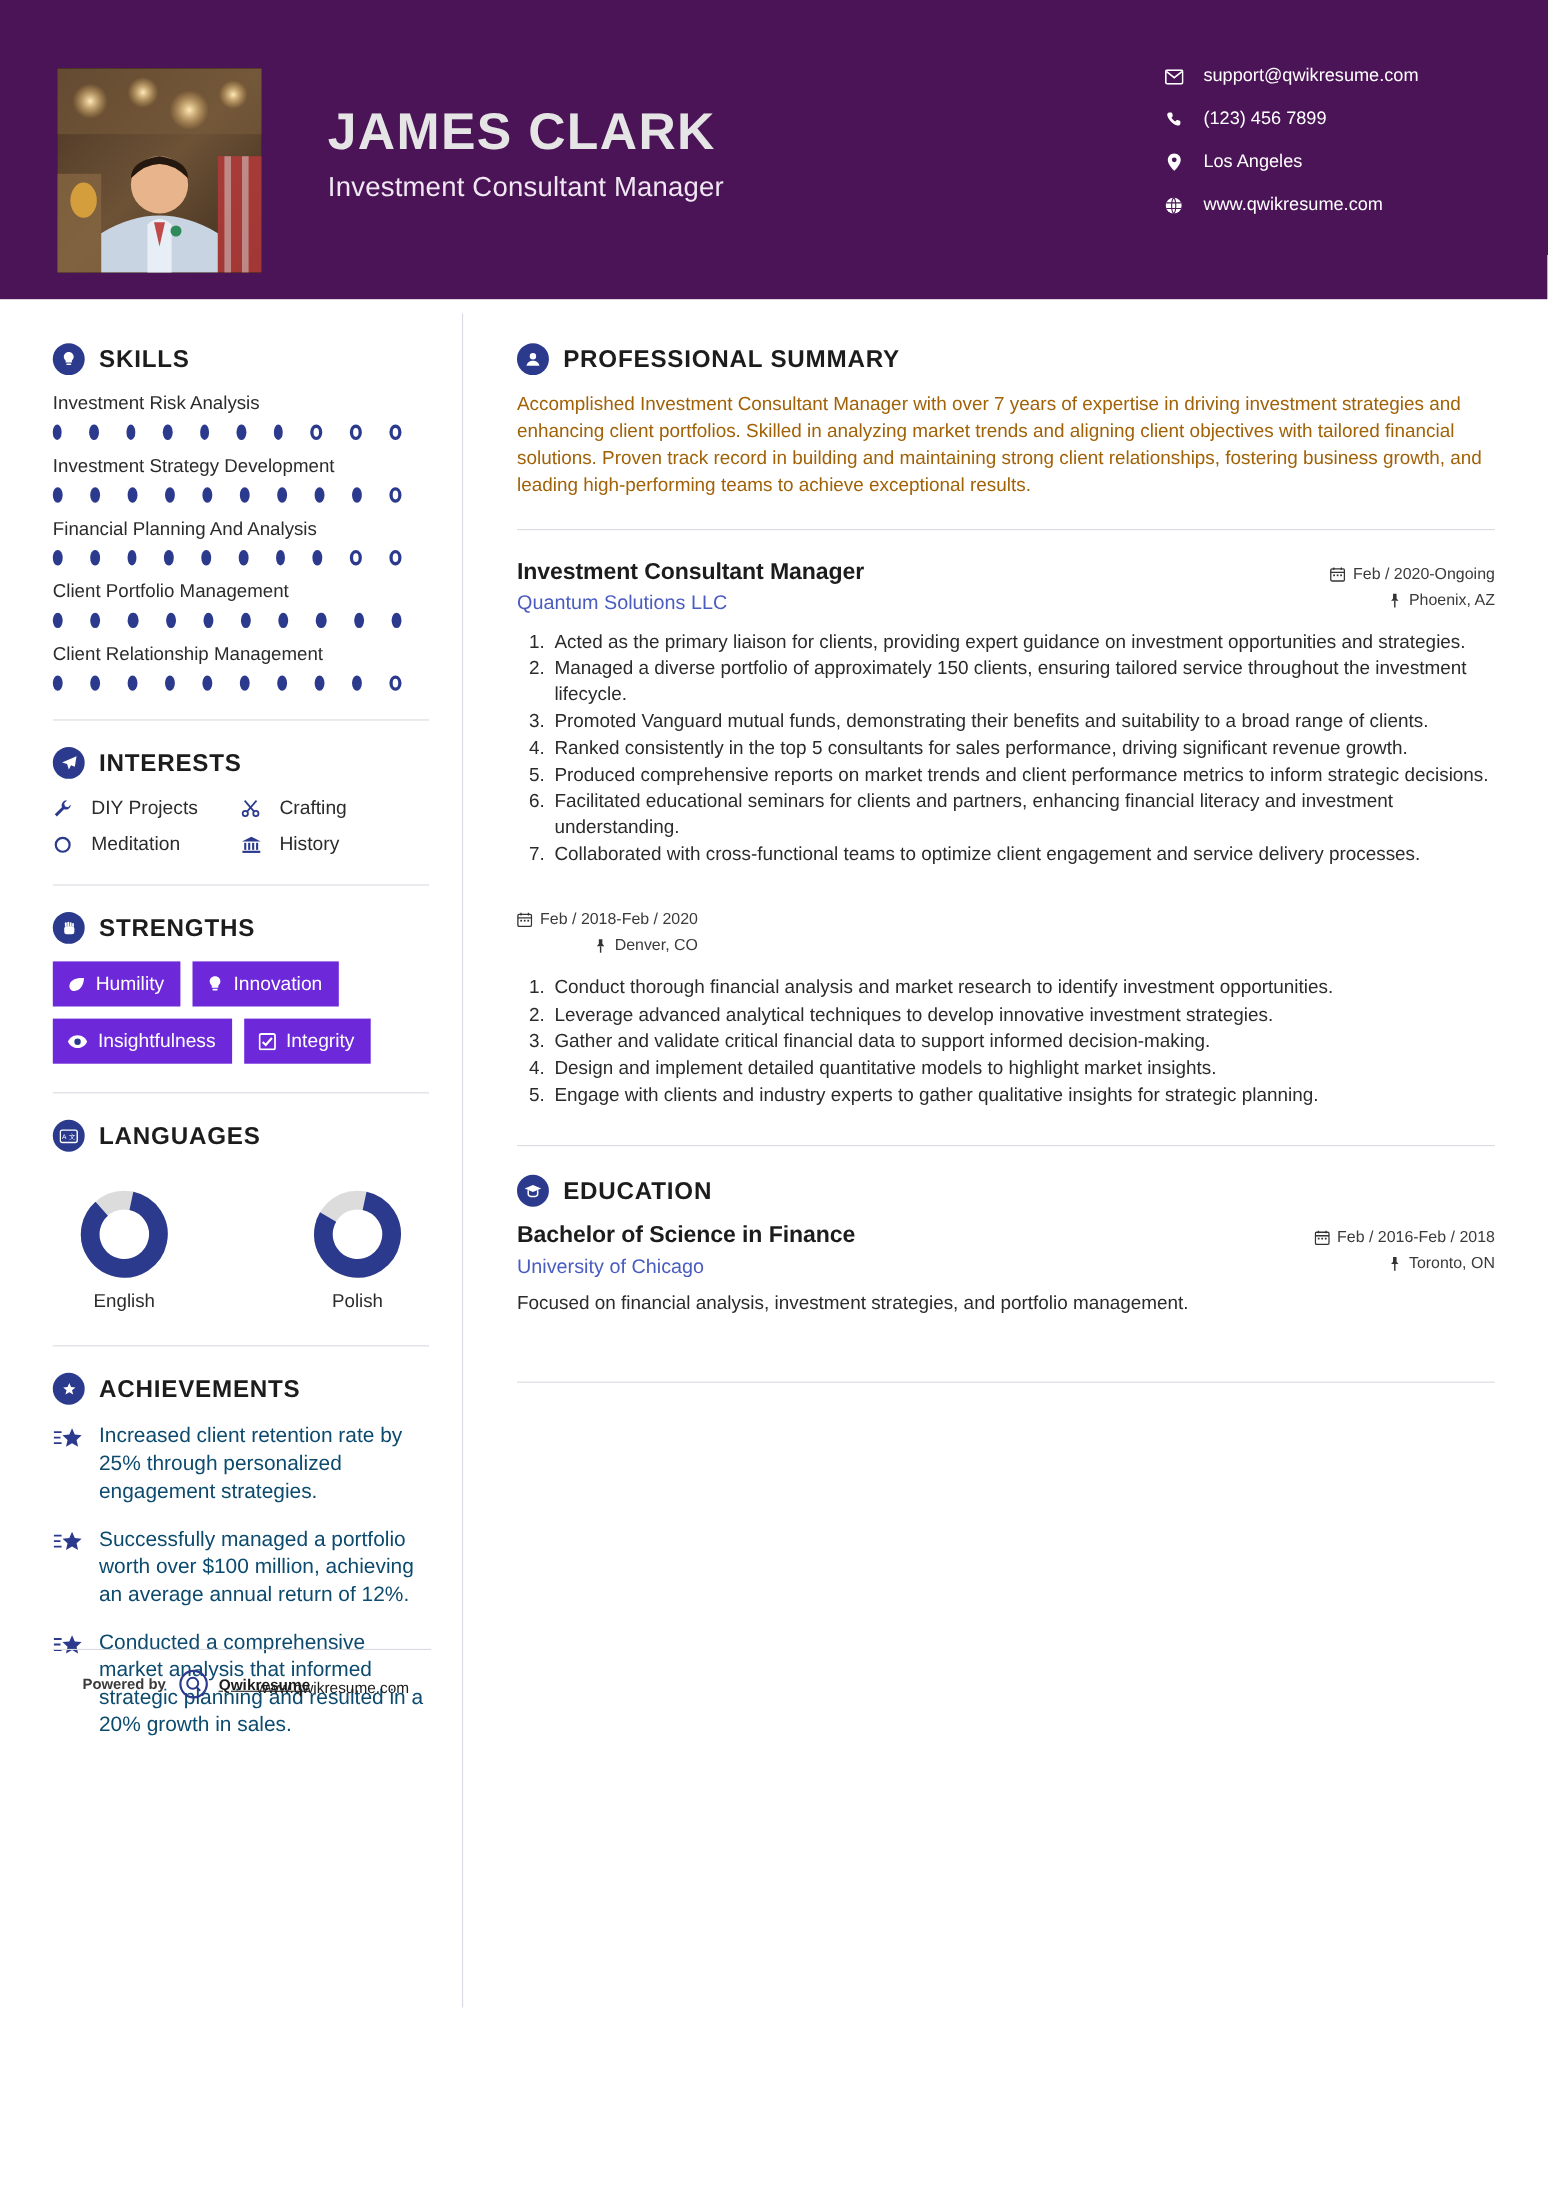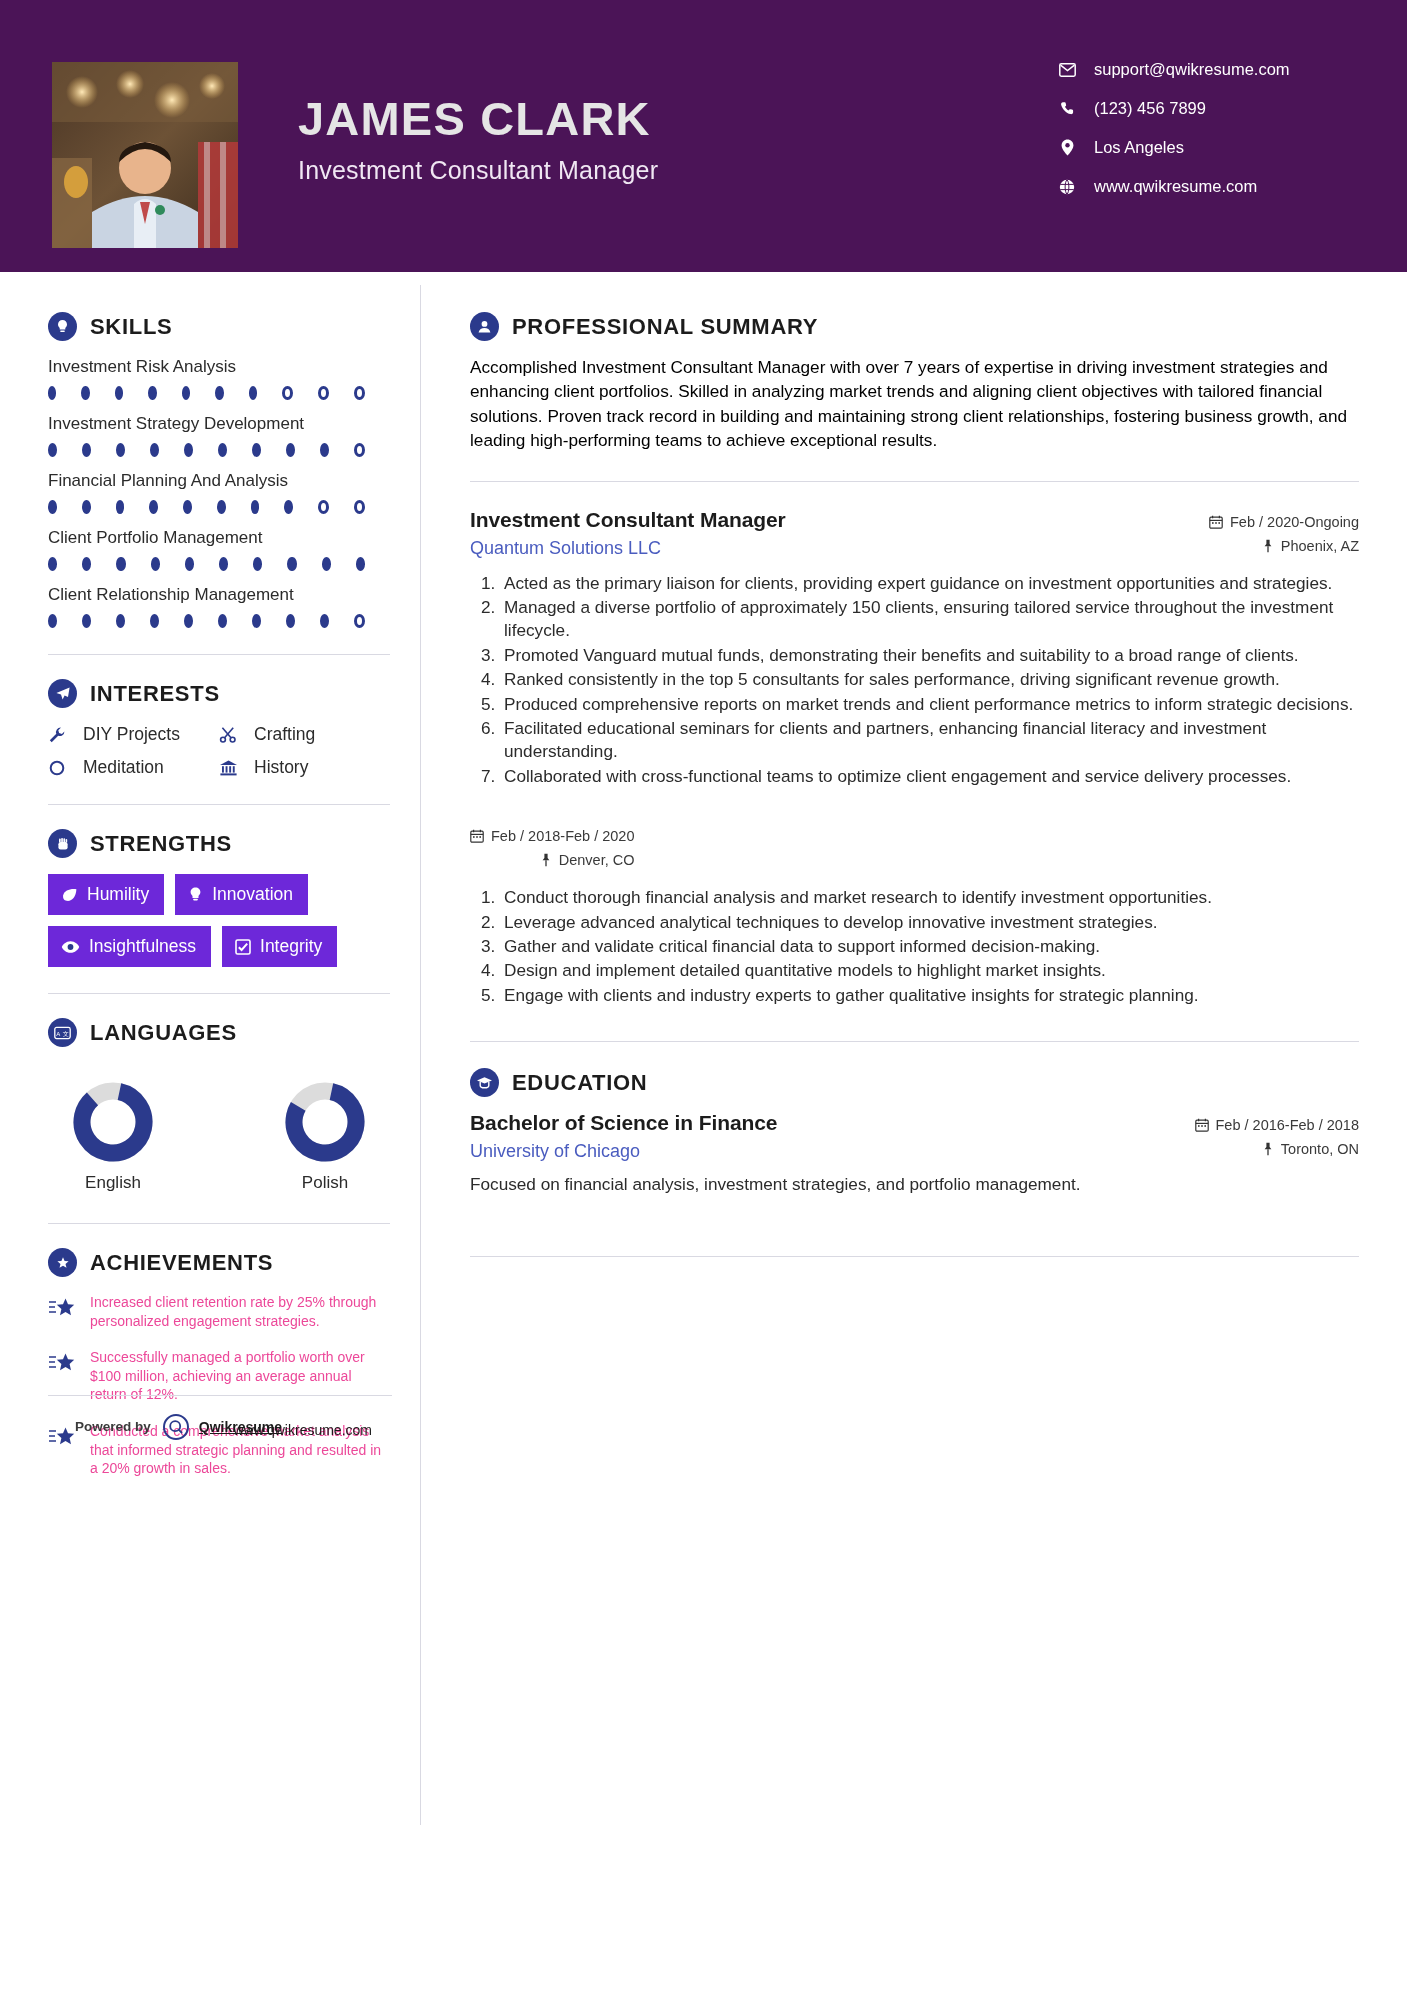--- a/index.html
+++ b/index.html
@@ -174,21 +174,21 @@
   .lang { text-align: center; width: 118px; }
   .lang svg { display:block; margin: 0 auto; }
   .lang-label { font-size: 17px; color:#2b2b2b; margin-top: 10px; }
 
   
   .ach {
     display: flex;
     margin-bottom: 18px;
   }
   .ach .ico { width: 34px; flex: 0 0 34px; margin-right: 8px; padding-top: 3px; }
-  .ach-txt { font-size: 14px; line-height: 1.33; color: #ec4899; }
+  .ach-txt { font-size: 19px; line-height: 1.33; color: #0c4a6e; }
 
   
   .foot-left {
     position:absolute; left:48px; bottom:56px;
     display:flex; align-items:center;
   }
   .foot-left .pb { font-size:13.5px; color:#3b3b3b; margin-right:12px; font-weight:600;padding-left:27px;}
   .foot-logo {
     width:26px;height:26px;border-radius:50%;border:2px solid #2B3A8C;
     display:flex;align-items:center;justify-content:center;margin-right:10px;
@@ -200,21 +200,21 @@
     font-size:14px; color:#1c1c1c;
   }
   .foot-rule {
     position:absolute; left:48px; bottom:100px; width:344px; height:1px; background:#d9d9e2;
   }
 
   
   .summary {
     font-size: 17.2px;
     line-height: 1.42;
-    color: #000000;
+    color: #a16207;
   }
   .job-head {
     display: flex;
     justify-content: space-between;
     align-items: flex-start;
   }
   .job-role {
     font-size: 21px;
     color: #1c1c1c;
     font-weight: 600;

